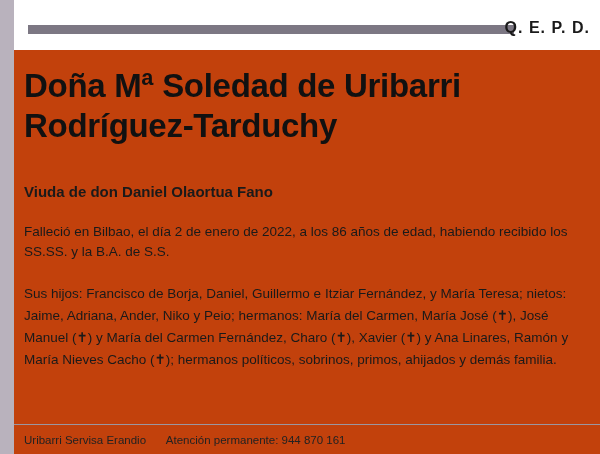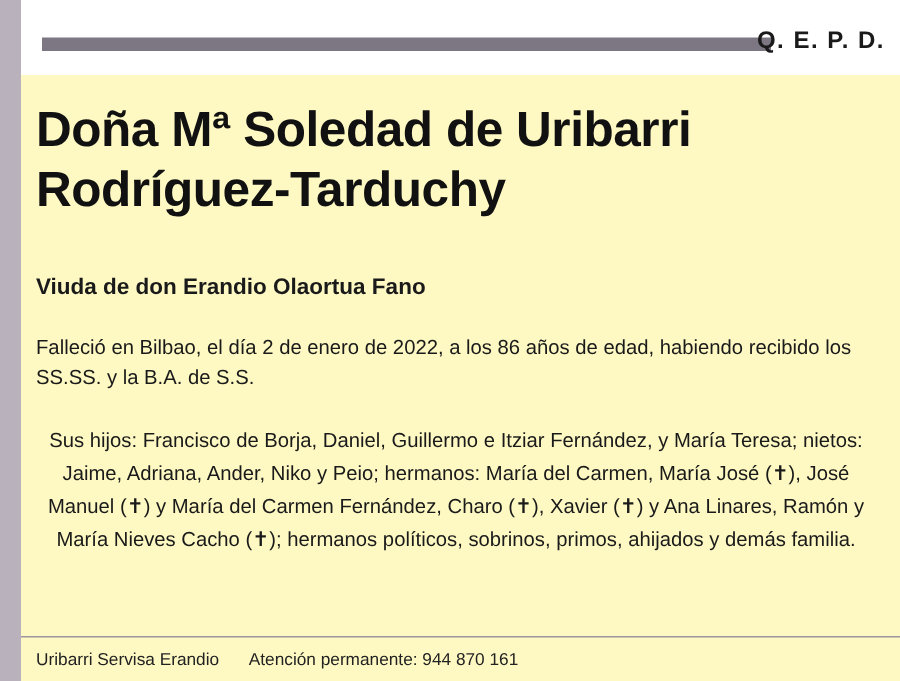--- a/index.html
+++ b/index.html
@@ -12,21 +12,21 @@
     background: #ffffff;
     font-family: "Liberation Sans", sans-serif;
     color: #1a1a1a;
     overflow: hidden;
   }
   .obituary {
     position: relative;
     width: 600px;
     height: 454px;
     box-sizing: border-box;
-    background: #fef9c3;
+    background: #c2410c;
   }
   
   .left-band {
     position: absolute;
     left: 0;
     top: 0;
     width: 14px;
     height: 454px;
     background: #b9b2bd;
   }
@@ -86,21 +86,20 @@
     margin: 22px 0 0 0;
     color: #1a1a1a;
     max-width: 556px;
   }
   .family {
     font-size: 13.5px;
     line-height: 1.62;
     margin: 20px 0 0 0;
     color: #1a1a1a;
     max-width: 560px;
-    text-align: center;
   }
   .funeral {
     font-size: 13.5px;
     font-weight: bold;
     line-height: 1.55;
     margin: 16px 0 0 0;
     color: #111111;
     max-width: 560px;
   }
   .footer-rule {
@@ -130,21 +129,21 @@
 
   <div class="left-band"></div>
 
   <div class="header-strip">
     <div class="header-rule"></div>
     <div class="qepd">Q. E. P. D.</div>
   </div>
 
   <div class="content">
     <h1 class="deceased-name">Doña Mª Soledad de Uribarri Rodríguez-Tarduchy</h1>
-    <div class="spouse-line">Viuda de don Erandio Olaortua Fano</div>
+    <div class="spouse-line">Viuda de don Daniel Olaortua Fano</div>
     <p class="death-info">Falleció en Bilbao, el día 2 de enero de 2022, a los 86 años de edad, habiendo recibido los SS.SS. y la B.A. de S.S.</p>
     <p class="family">Sus hijos: Francisco de Borja, Daniel, Guillermo e Itziar Fernández, y María Teresa; nietos: Jaime, Adriana, Ander, Niko y Peio; hermanos: María del Carmen, María José (✝), José Manuel (✝) y María del Carmen Fernández, Charo (✝), Xavier (✝) y Ana Linares, Ramón y María Nieves Cacho (✝); hermanos políticos, sobrinos, primos, ahijados y demás familia.</p>
   </div>
 
   <div class="footer-rule"></div>
   <div class="footer">
     <span>Uribarri Servisa Erandio</span>
     <span class="footer-sep"></span>
     <span>Atención permanente: 944 870 161</span>
   </div>

